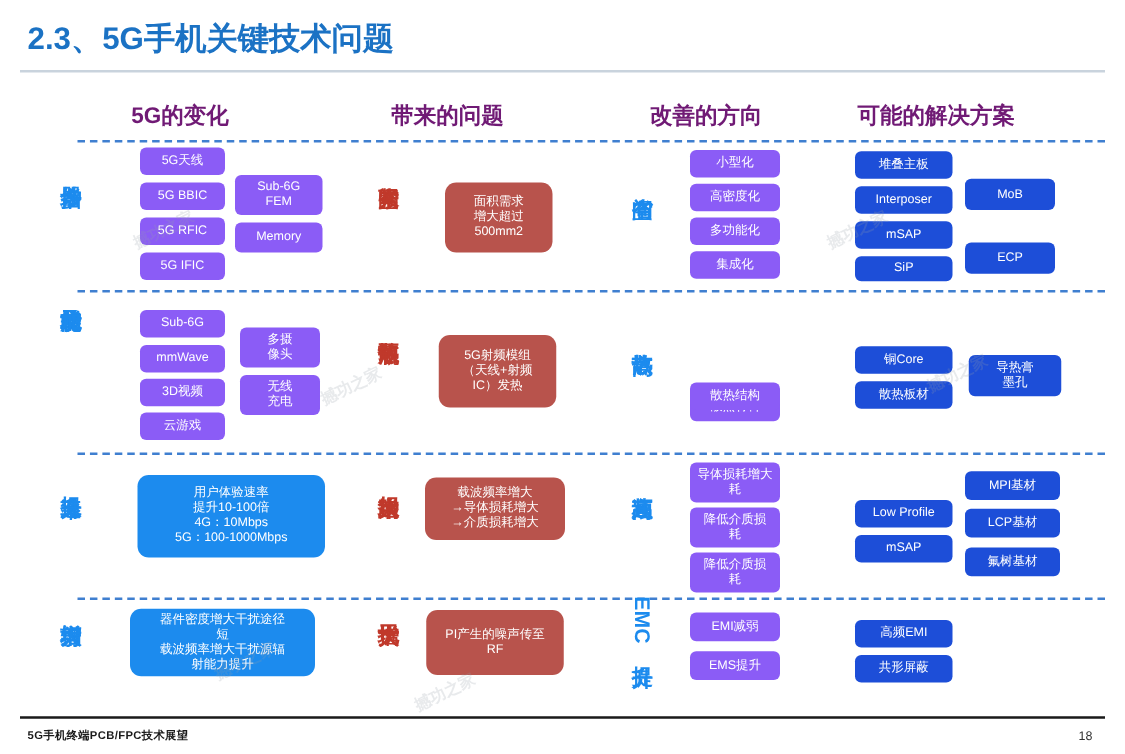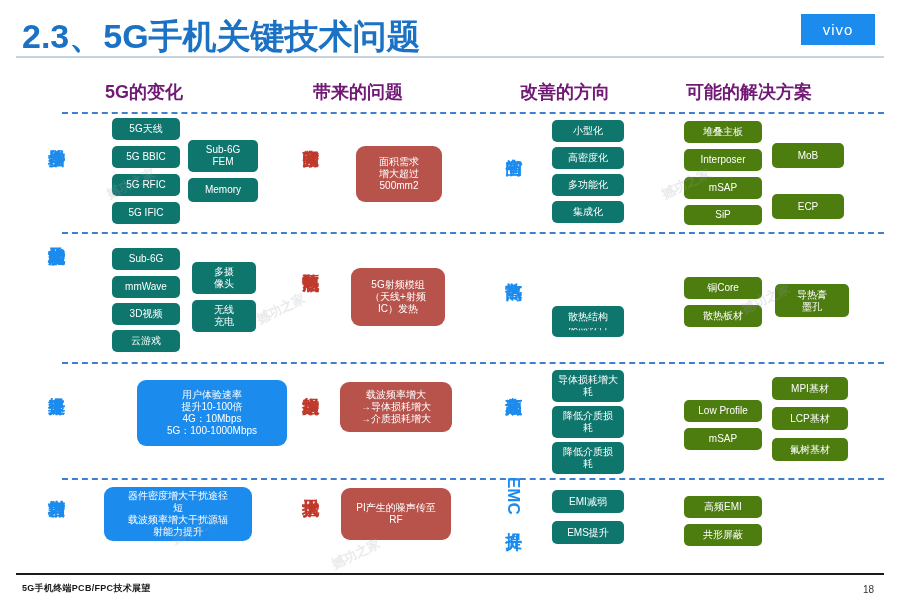--- a/index.html
+++ b/index.html
@@ -7,21 +7,21 @@
     width: 900px; height: 603px;
     background: #ffffff;
     font-family: "Liberation Sans", "DejaVu Sans", sans-serif;
     overflow: hidden;
   }
   #slide { position: relative; width: 900px; height: 603px; background:#fff; }
 
   
   .title {
     position: absolute; left: 22px; top: 14px;
-    font-size: 34px; font-weight: bold; color: #1B72C4;
+    font-size: 25px; font-weight: bold; color: #1B72C4;
     letter-spacing: 0px; white-space: nowrap;
   }
   .title-rule {
     position: absolute; left: 16px; top: 56px; width: 868px; height: 2px;
     background: #c9d3dd;
   }
   .vivo-logo {
     position: absolute; right: 25px; top: 14px;
     width: 74px; height: 31px; background: #1C8BEE;
     display: flex; align-items: center; justify-content: center;
@@ -61,22 +61,22 @@
     position: absolute;
     display: flex; align-items: center; justify-content: center;
     text-align: center;
     color: #ffffff;
     border-radius: 5px;
     font-size: 10px;
     line-height: 1.18;
     padding: 2px 3px;
     white-space: pre-line;
   }
-  .chip.blue  { background: #0f766e; }
-  .chip.green { background: #4d7c0f; }
+  .chip.blue  { background: #8b5cf6; }
+  .chip.green { background: #1d4ed8; }
   .chip.red   { background: #B8534C; border-radius: 9px; }
   .chip.bigblue { background: #1C8BEE; border-radius: 9px; }
 
   
   .foot-rule {
     position: absolute; left: 16px; bottom: 28px; width: 868px; height: 2px;
     background: #1a1a1a;
   }
   .foot-text {
     position: absolute; left: 22px; bottom: 8px;
@@ -94,21 +94,20 @@
     pointer-events: none; white-space: nowrap; font-weight: bold;
   }
 </style>
 </head>
 <body>
 
 <div id="slide">
 
   <div class="title">2.3、5G手机关键技术问题</div>
   <div class="title-rule"></div>
-  <div class="vivo-logo">vivo</div>
 
   <div id="colheads">
       <div class="colhead" style="left: 105px;">5G的变化</div>
       <div class="colhead" style="left: 313px;">带来的问题</div>
       <div class="colhead" style="left: 520px;">改善的方向</div>
       <div class="colhead" style="left: 686px;">可能的解决方案</div>
     </div>
 
   <div id="separators">
       <div class="row-sep" style="top: 112px;"></div>
@@ -163,21 +162,21 @@
 充电</div>
       <div class="chip red" style="left: 351px; top: 268px; width: 94px; height: 58px;">5G射频模组
 （天线+射频
 IC）发热</div>
       <div class="chip blue" style="left: 552px; top: 279px; width: 72px; height: 22px; margin-top: 36px;">散热材料</div>
       <div class="chip blue" style="left: 552px; top: 306px; width: 72px; height: 22px;">散热结构</div>
       <div class="chip green" style="left: 684px; top: 277px; width: 78px; height: 22px;">铜Core</div>
       <div class="chip green" style="left: 684px; top: 305px; width: 78px; height: 22px;">散热板材</div>
       <div class="chip green" style="left: 775px; top: 284px; width: 74px; height: 33px;">导热膏
 墨孔</div>
-      <div class="chip blue bigblue" style="left: 110px; top: 380px; width: 150px; height: 66px; font-size: 10px; margin-left: 27px;">用户体验速率
+      <div class="chip blue bigblue" style="left: 110px; top: 380px; width: 150px; height: 66px; font-size: 10px;">用户体验速率
 提升10-100倍
 4G：10Mbps
 5G：100-1000Mbps</div>
       <div class="chip red" style="left: 340px; top: 382px; width: 112px; height: 50px;">载波频率增大
 →导体损耗增大
 →介质损耗增大</div>
       <div class="chip blue" style="left: 552px; top: 370px; width: 72px; height: 32px;">导体损耗增大
 耗</div>
       <div class="chip blue" style="left: 552px; top: 406px; width: 72px; height: 32px;">降低介质损
 耗</div>

